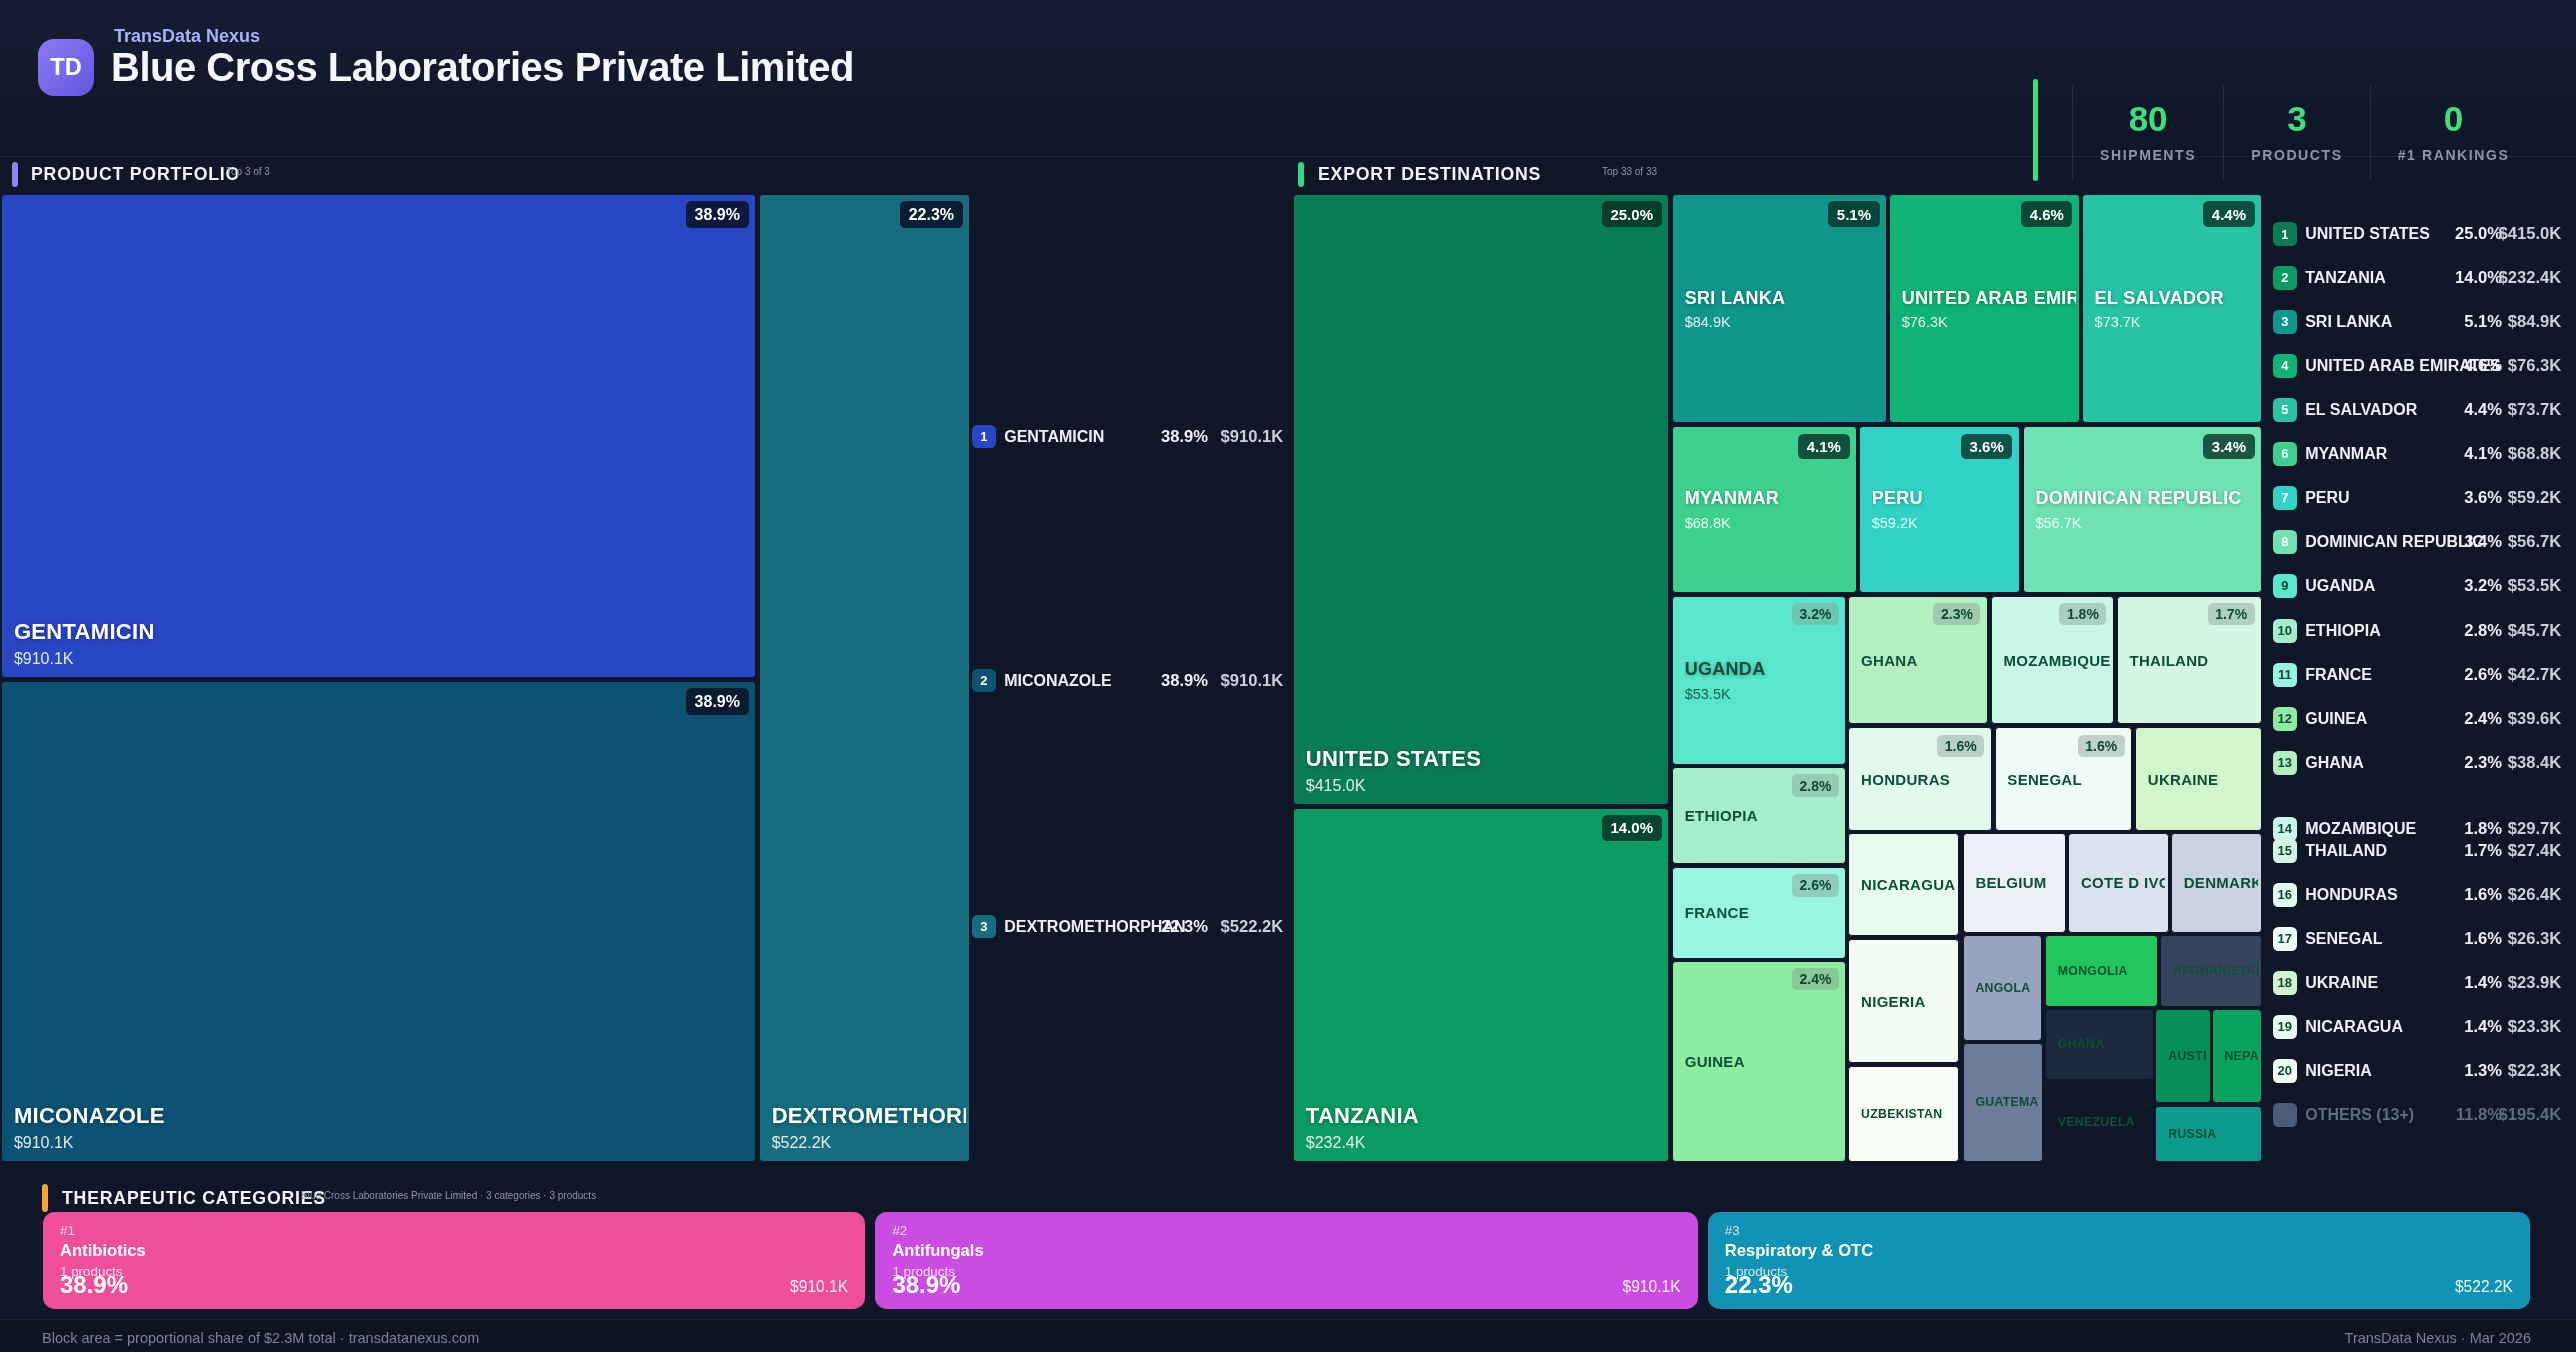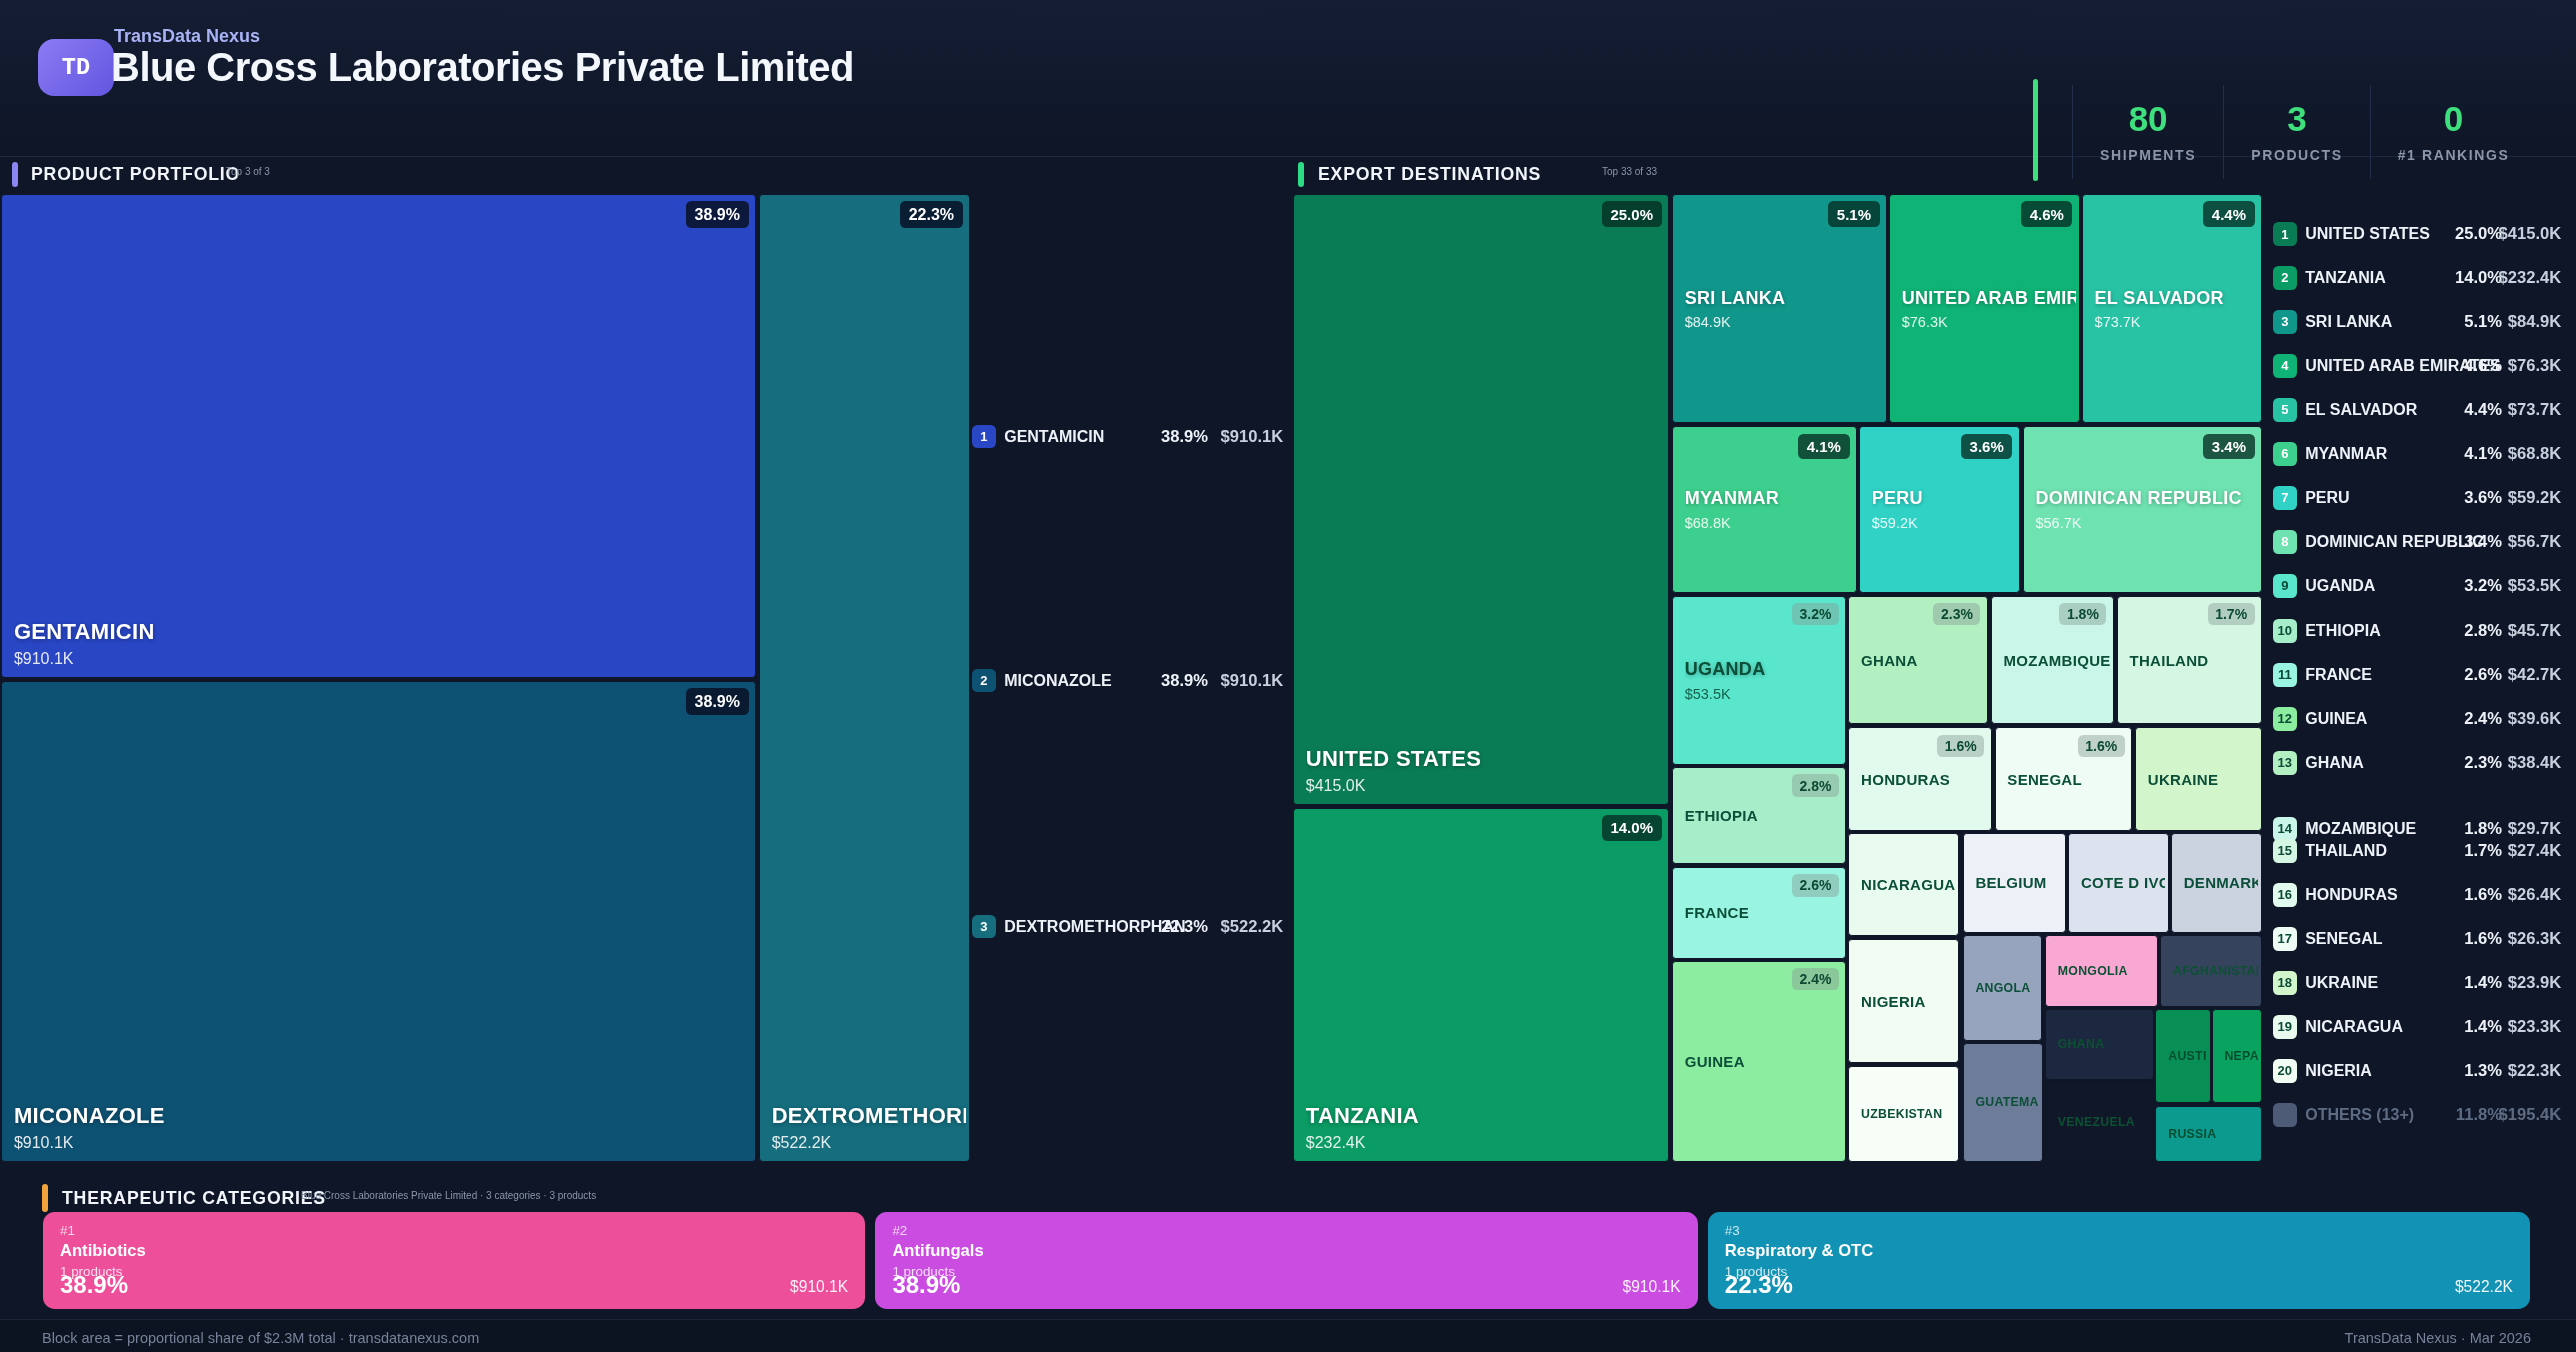--- a/index.html
+++ b/index.html
@@ -1,22 +1,22 @@
 <!DOCTYPE html>
 <html style="font-size:8.6px"><head>
 <meta charset="utf-8">
 <style>
   html,body{margin:0;padding:0;background:#070b15;}
   .canvas{position:relative;width:2576px;height:1352px;background:#0e1627;
           font-family:"Liberation Sans","DejaVu Sans",sans-serif;overflow:hidden;color:#fff;}
   .header-bg{position:absolute;left:0;top:0;width:100%;height:156px;
              background:linear-gradient(180deg,#141d33,#0e1627);border-bottom:1.1px solid #1c2840;}
-  .logo{position:absolute;left:38px;top:39px;width:76px;height:57px;border-radius:16px;
+  .logo{position:absolute;left:38px;top:39px;width:56px;height:57px;border-radius:16px;
         background:linear-gradient(135deg,#8b7bf4,#6356e0);display:flex;align-items:center;justify-content:center;
-        font-size:23.6px;font-weight:bold;color:#fff;font-family:Liberation Mono, monospace;}
+        font-size:23.6px;font-weight:bold;color:#fff;}
   .brand{position:absolute;left:114px;top:26px;font-size:18px;font-weight:bold;color:#a9b2f4;}
   .title{position:absolute;left:111px;top:45px;font-size:40px;font-weight:bold;letter-spacing:-0.5px;color:#f4f7fc;}
   .subtitle{position:absolute;left:114px;top:106px;font-size:17.7px;color:#93a0b4;}
   .stats-accent{position:absolute;left:2033px;top:79px;width:4.8px;height:102px;border-radius:2.7px;background:#3ee07d;}
   #stats{position:absolute;left:2072px;top:81px;height:102px;display:flex;align-items:stretch;}
   .stat{padding:0 27px;text-align:center;display:flex;flex-direction:column;justify-content:center;}
   .stat-value{font-size:35px;font-weight:bold;color:#3ee07d;line-height:1;}
   .stat-label{margin-top:11.8px;font-size:14px;font-weight:bold;letter-spacing:1.6px;color:#8b96ab;}
   .stat-divider{width:1.1px;background:#232f4a;margin:4.3px 0;}
   .sec-bar{position:absolute;top:162px;width:6.4px;height:25px;border-radius:3.2px;}
@@ -285,21 +285,21 @@
       <div class="tm-block sz-sm" style="left: 69.1%; top: 76.5%; width: 8.2%; height: 11%; background: rgb(150, 164, 189); color: rgb(11, 79, 56);">
         <div class="lbl-center">
           <span class="tm-name">ANGOLA</span>
         </div>
       </div>
       <div class="tm-block sz-sm" style="left: 69.1%; top: 87.7%; width: 8.3%; height: 12.3%; background: rgb(109, 124, 152); color: rgb(11, 79, 56);">
         <div class="lbl-center">
           <span class="tm-name">GUATEMALA</span>
         </div>
       </div>
-      <div class="tm-block sz-sm" style="left: 77.6%; top: 76.5%; width: 11.7%; height: 7.5%; background: #f9a8d4; color: rgb(11, 81, 50);">
+      <div class="tm-block sz-sm" style="left: 77.6%; top: 76.5%; width: 11.7%; height: 7.5%; background: #22c55e; color: rgb(11, 81, 50);">
         <div class="lbl-center">
           <span class="tm-name">MONGOLIA</span>
         </div>
       </div>
       <div class="tm-block sz-sm" style="left: 89.5%; top: 76.5%; width: 10.5%; height: 7.5%; background: rgb(53, 67, 93); color: rgb(11, 81, 50);">
         <div class="lbl-center">
           <span class="tm-name">AFGHANISTAN</span>
         </div>
       </div>
       <div class="tm-block sz-sm" style="left: 77.6%; top: 84.2%; width: 11.3%; height: 7.3%; background: rgb(28, 40, 64); color: rgb(11, 81, 50);">

